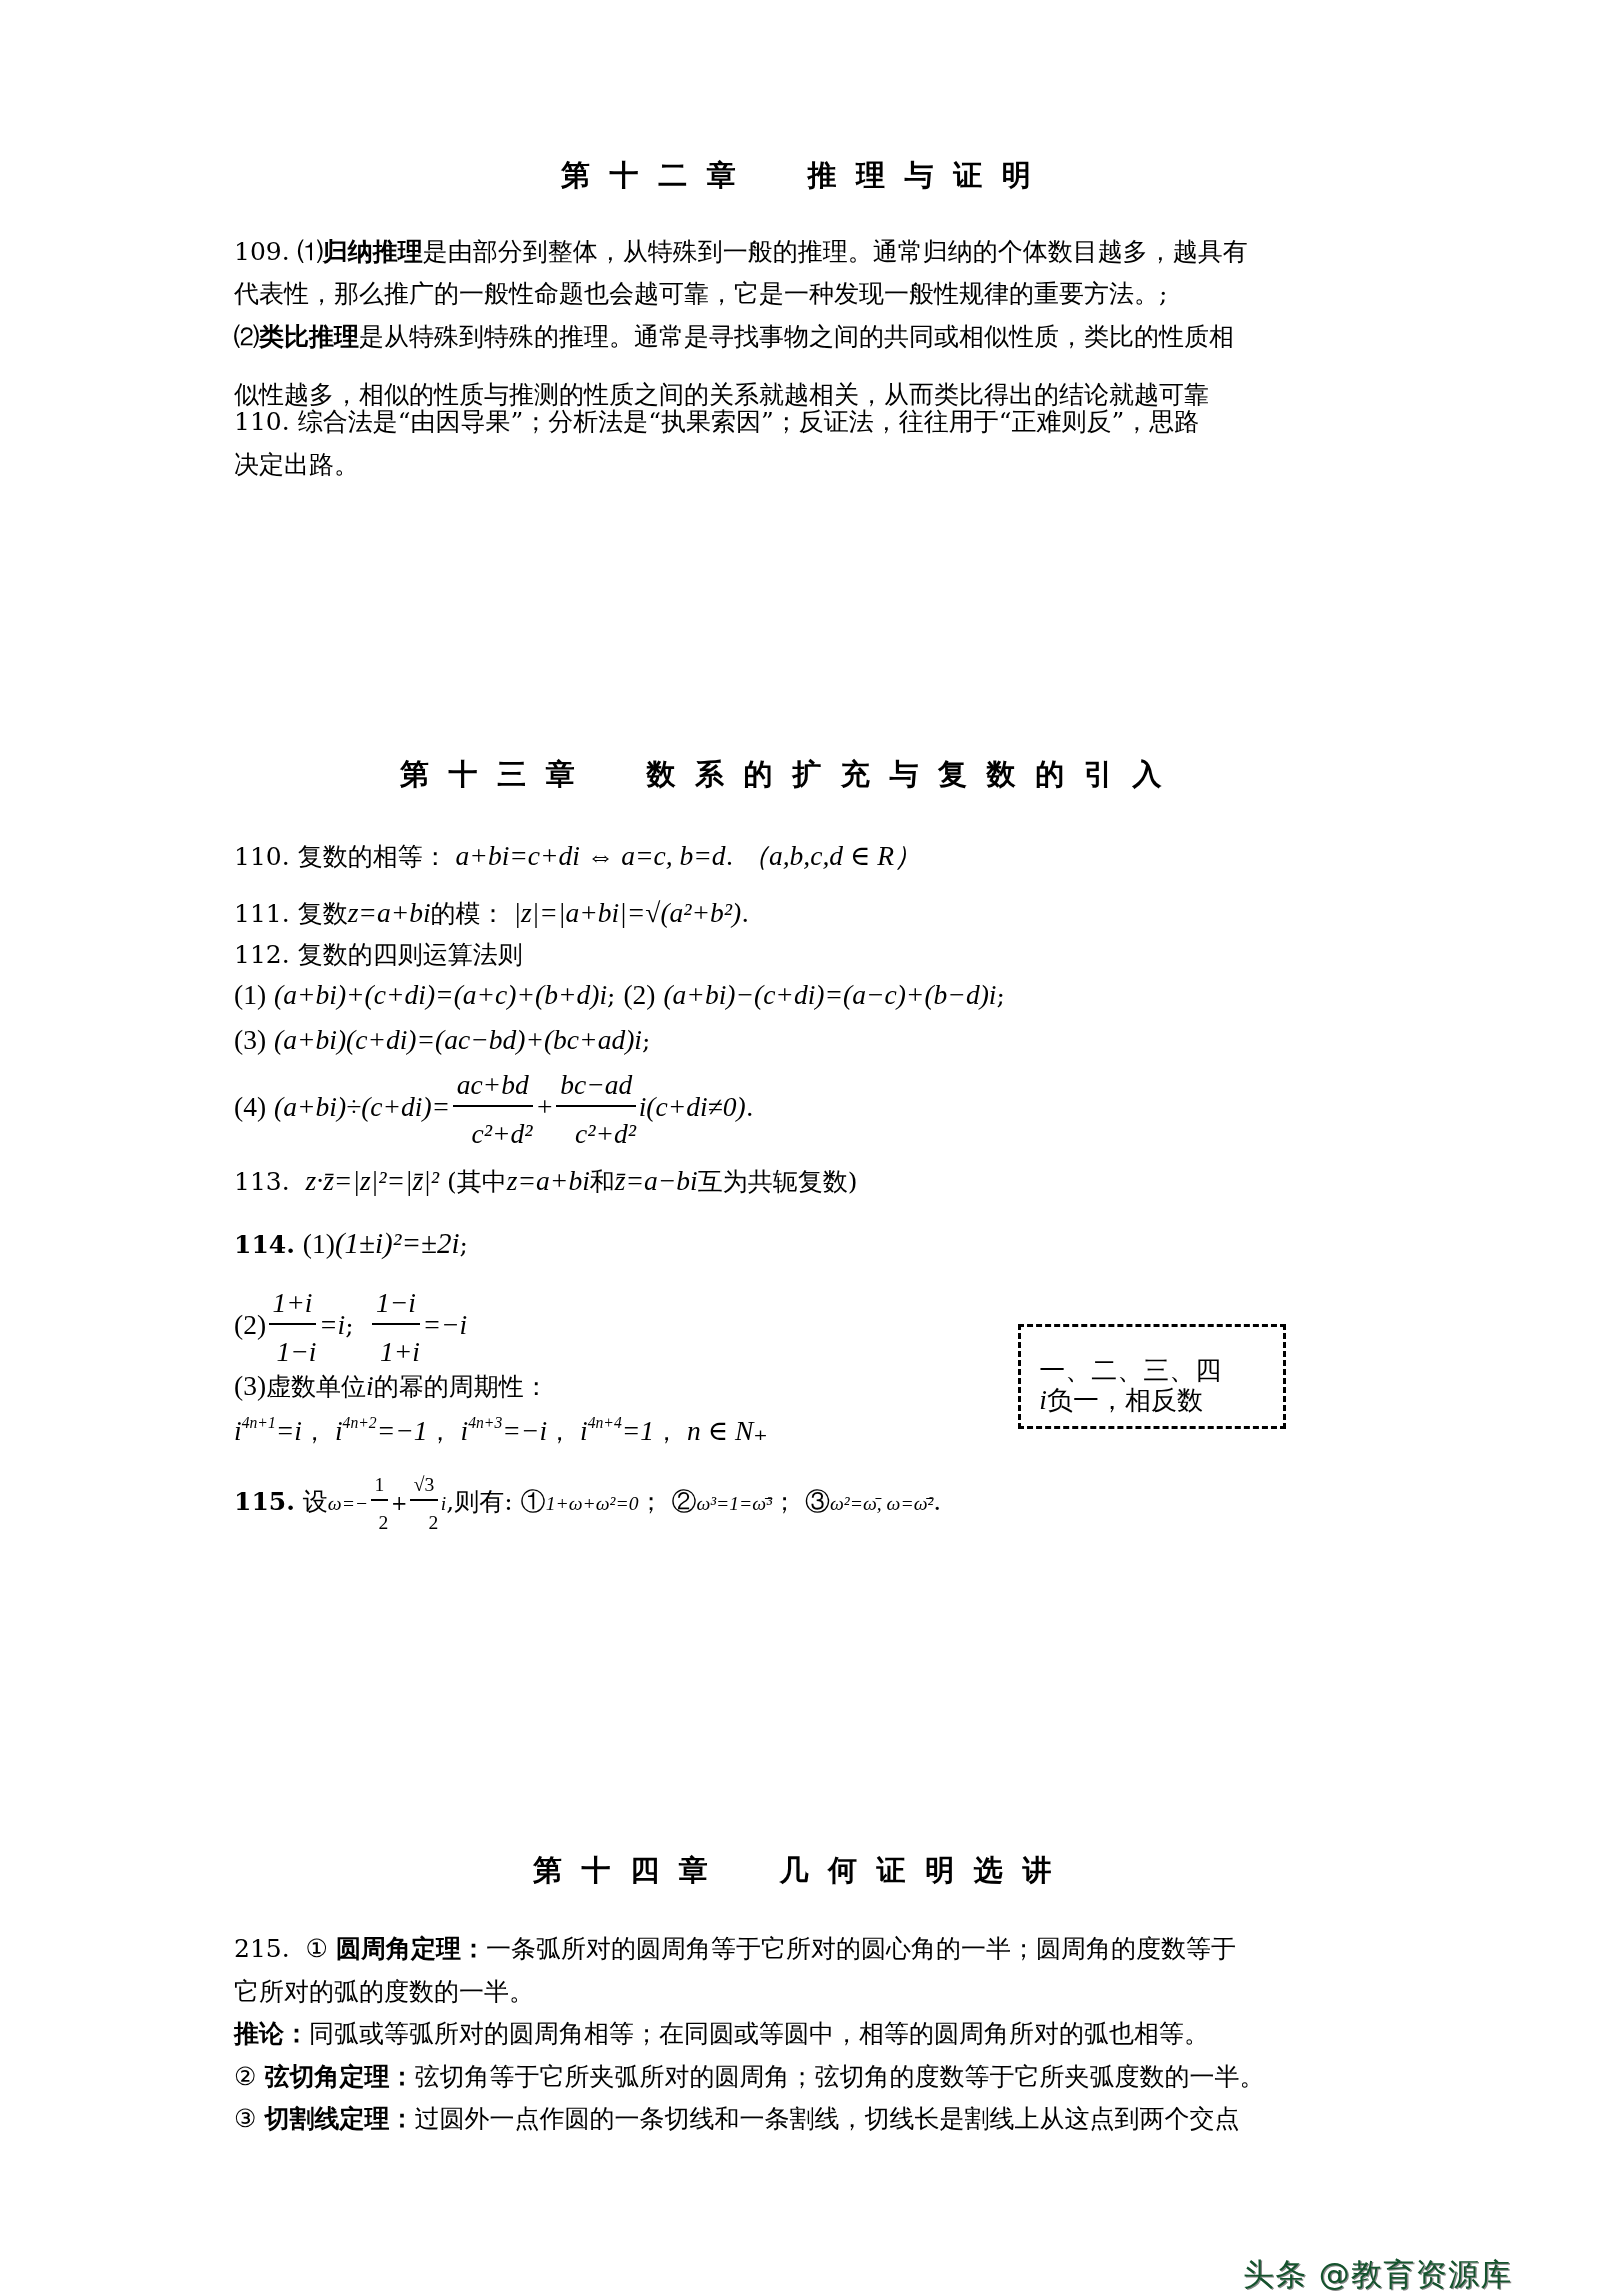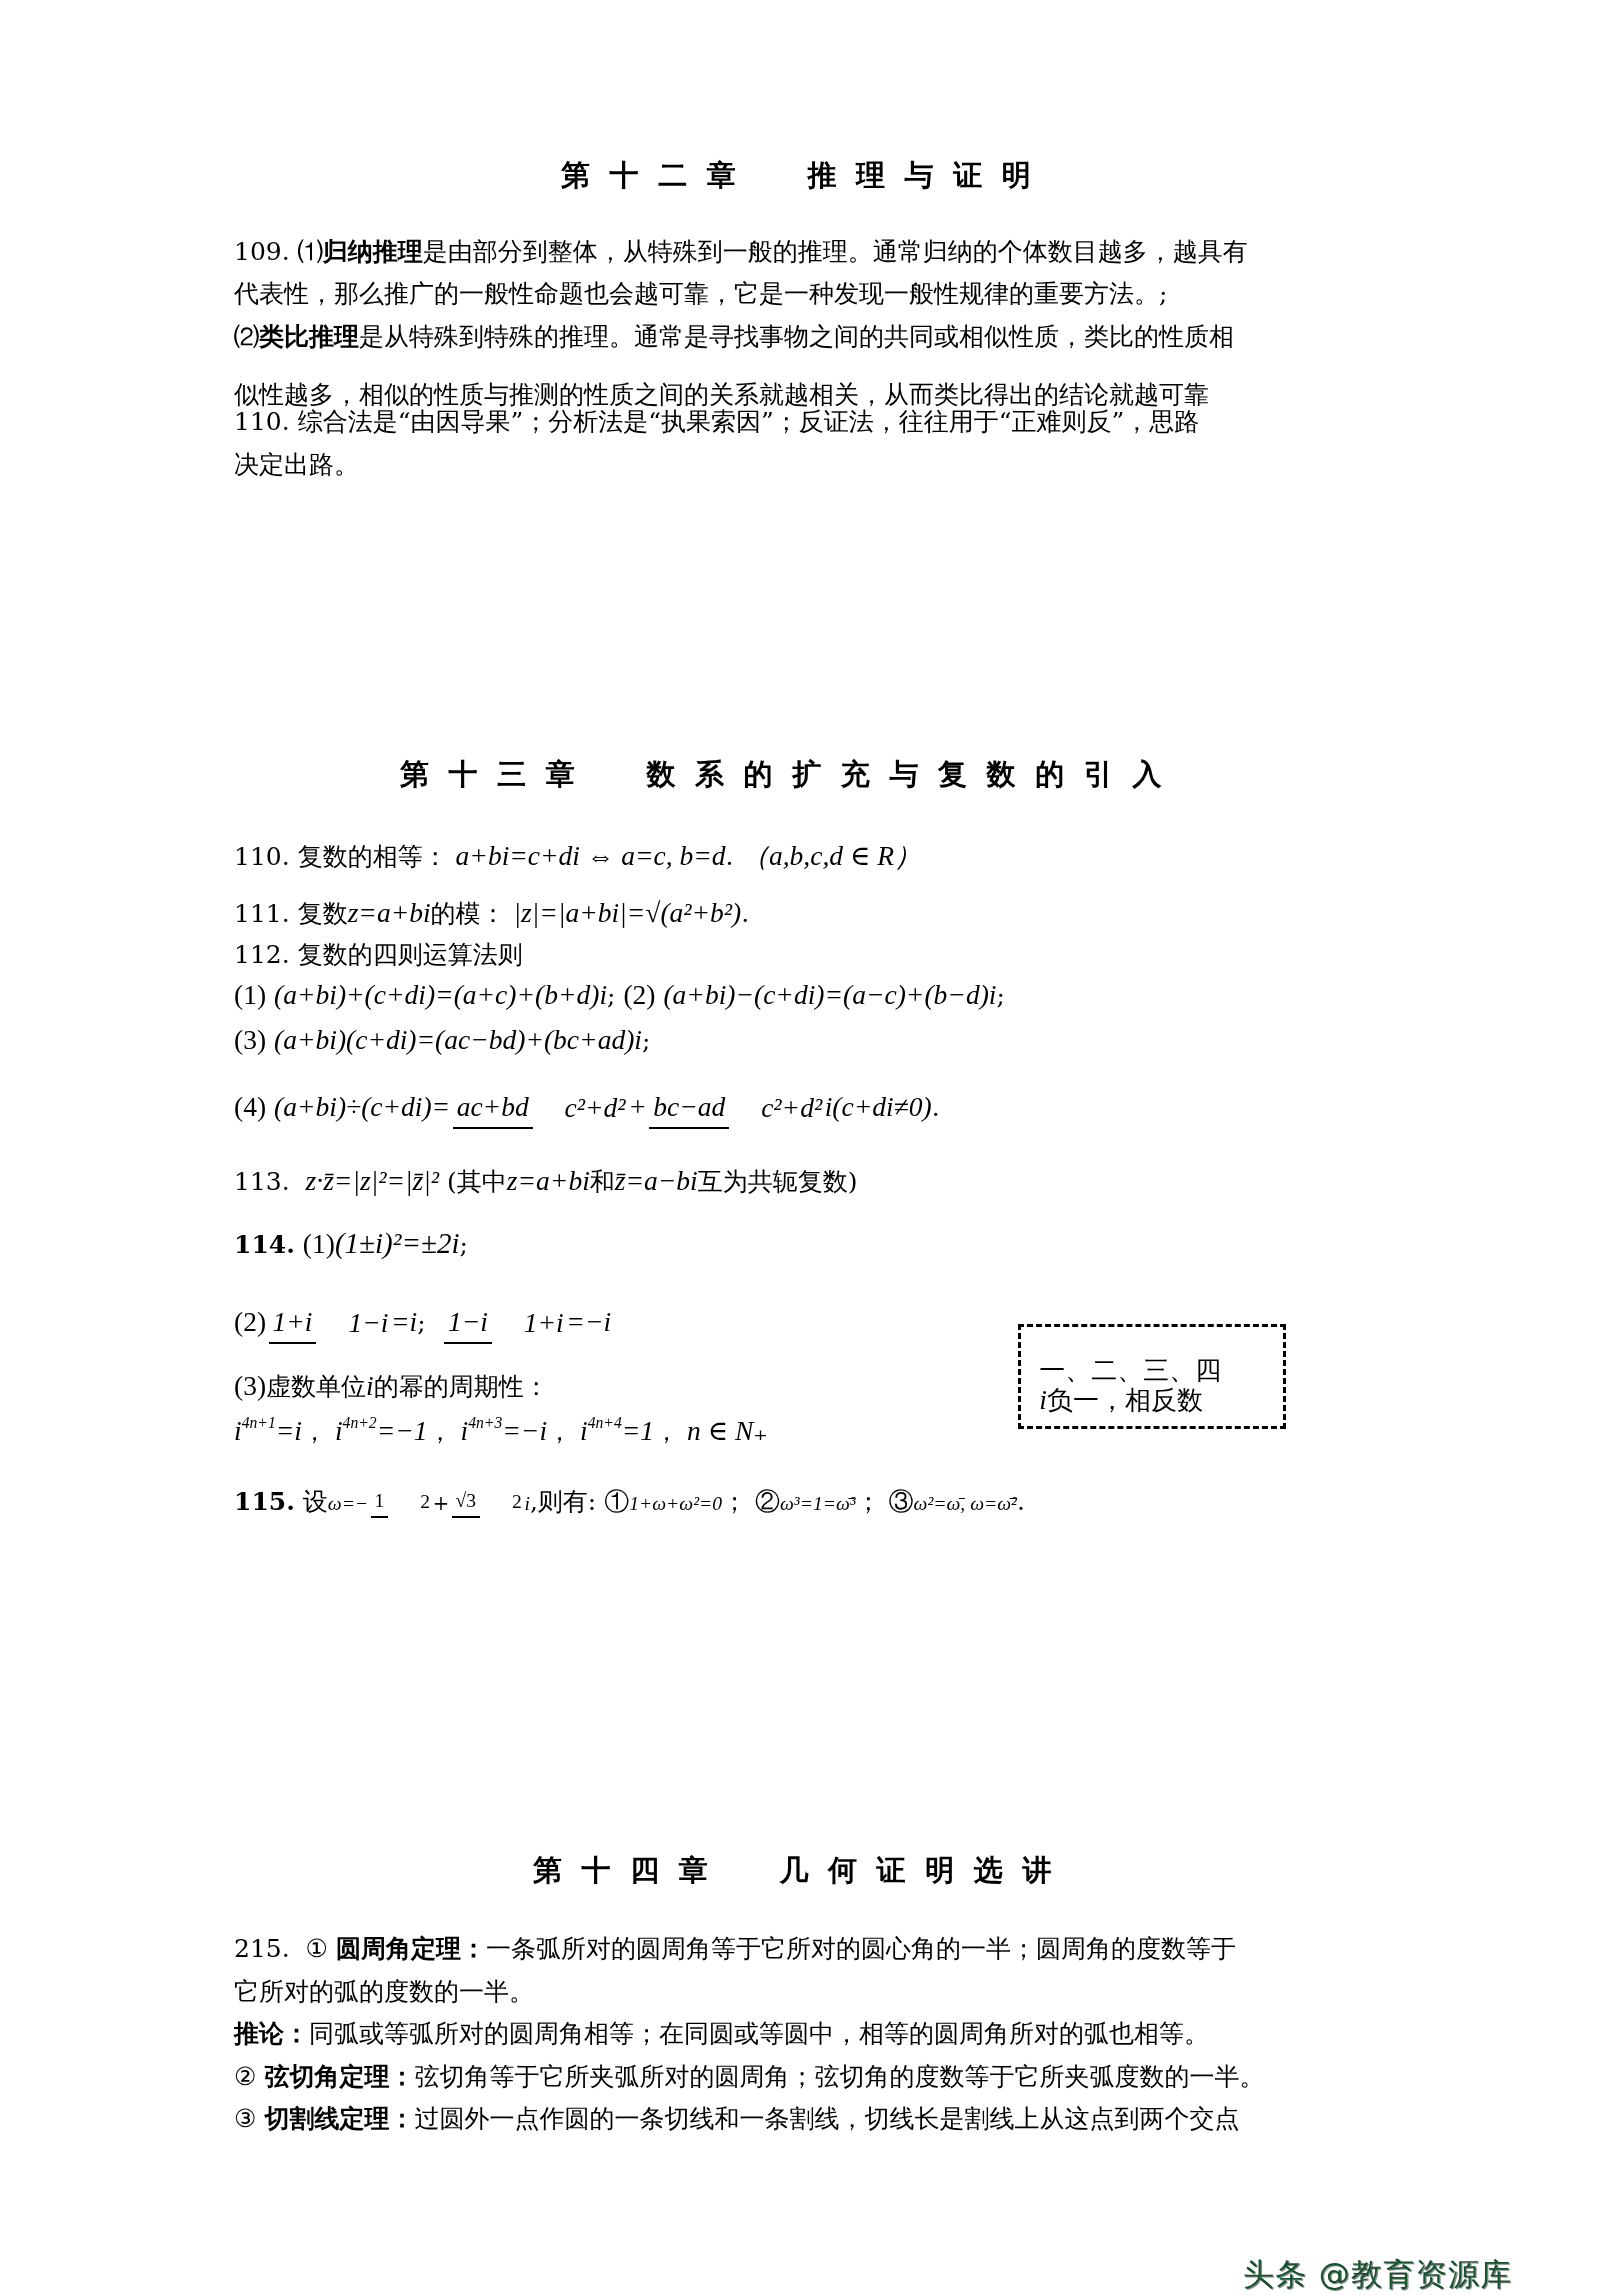--- a/index.html
+++ b/index.html
@@ -6,23 +6,23 @@
   body { width: 1623px; height: 2295px; position: relative; overflow: hidden;
          font-family: "DejaVu Serif", "Liberation Serif", serif; color: #000; }
   .line { position: absolute; left: 234px; white-space: nowrap; font-size: 25px; line-height: 30px; }
   .title { position: absolute; white-space: nowrap; font-family: "DejaVu Sans", "Liberation Sans", sans-serif;
            font-weight: bold; font-size: 29px; letter-spacing: 19.6px; line-height: 37px; }
   .title .gap { display: inline-block; width: 52px; }
   b, .bold { font-weight: bold; }
   .m { font-family: "Liberation Serif", "DejaVu Serif", serif; font-style: italic; font-size: 27.5px; }
   .r { font-family: "Liberation Serif", "DejaVu Serif", serif; font-style: normal; font-size: 27.5px; }
   .big { font-size: 29px; }
-  .frac { display: inline-flex; flex-direction: row; align-items: flex-start; vertical-align: middle; margin: 0 2.6px; gap: 32px; }
+  .frac { display: inline-flex; flex-direction: column; align-items: flex-end; vertical-align: middle; margin: 0 2.6px; }
   .frac .num { border-bottom: 2.6px solid #000; padding: 0 3.9px 2.6px 3.9px; line-height: 34px; }
-  .frac .den { padding-top: 1px; line-height: 34px; font-family: Liberation Serif, serif; }
+  .frac .den { padding-top: 10px; line-height: 34px; font-family: Liberation Serif, serif; }
   .frac.small { font-size: 19.6px; }
   .frac.small .num { line-height: 23.6px; border-bottom-width: 2px; }
   .frac.small .den { line-height: 23.6px; }
   sup { font-size: 15.7px; vertical-align: 11.8px; }
   .box { position: absolute; left: 1018px; top: 1324px; width: 268px; height: 105px;
          border: 3.3px dashed #000; box-sizing: border-box; }
   .box .bl { position: absolute; left: 18.3px; font-size: 26px; white-space: nowrap; }
   .watermark { position: absolute; left: 1243px; top: 2235px; font-family: "DejaVu Sans", "Liberation Sans", sans-serif;
                font-size: 31px; color: #14532d; text-shadow: 1.3px 1.3px 0 #888; white-space: nowrap; letter-spacing: 1.3px; margin-top: 19px; }
   .w-small { font-size: 19.6px; }

